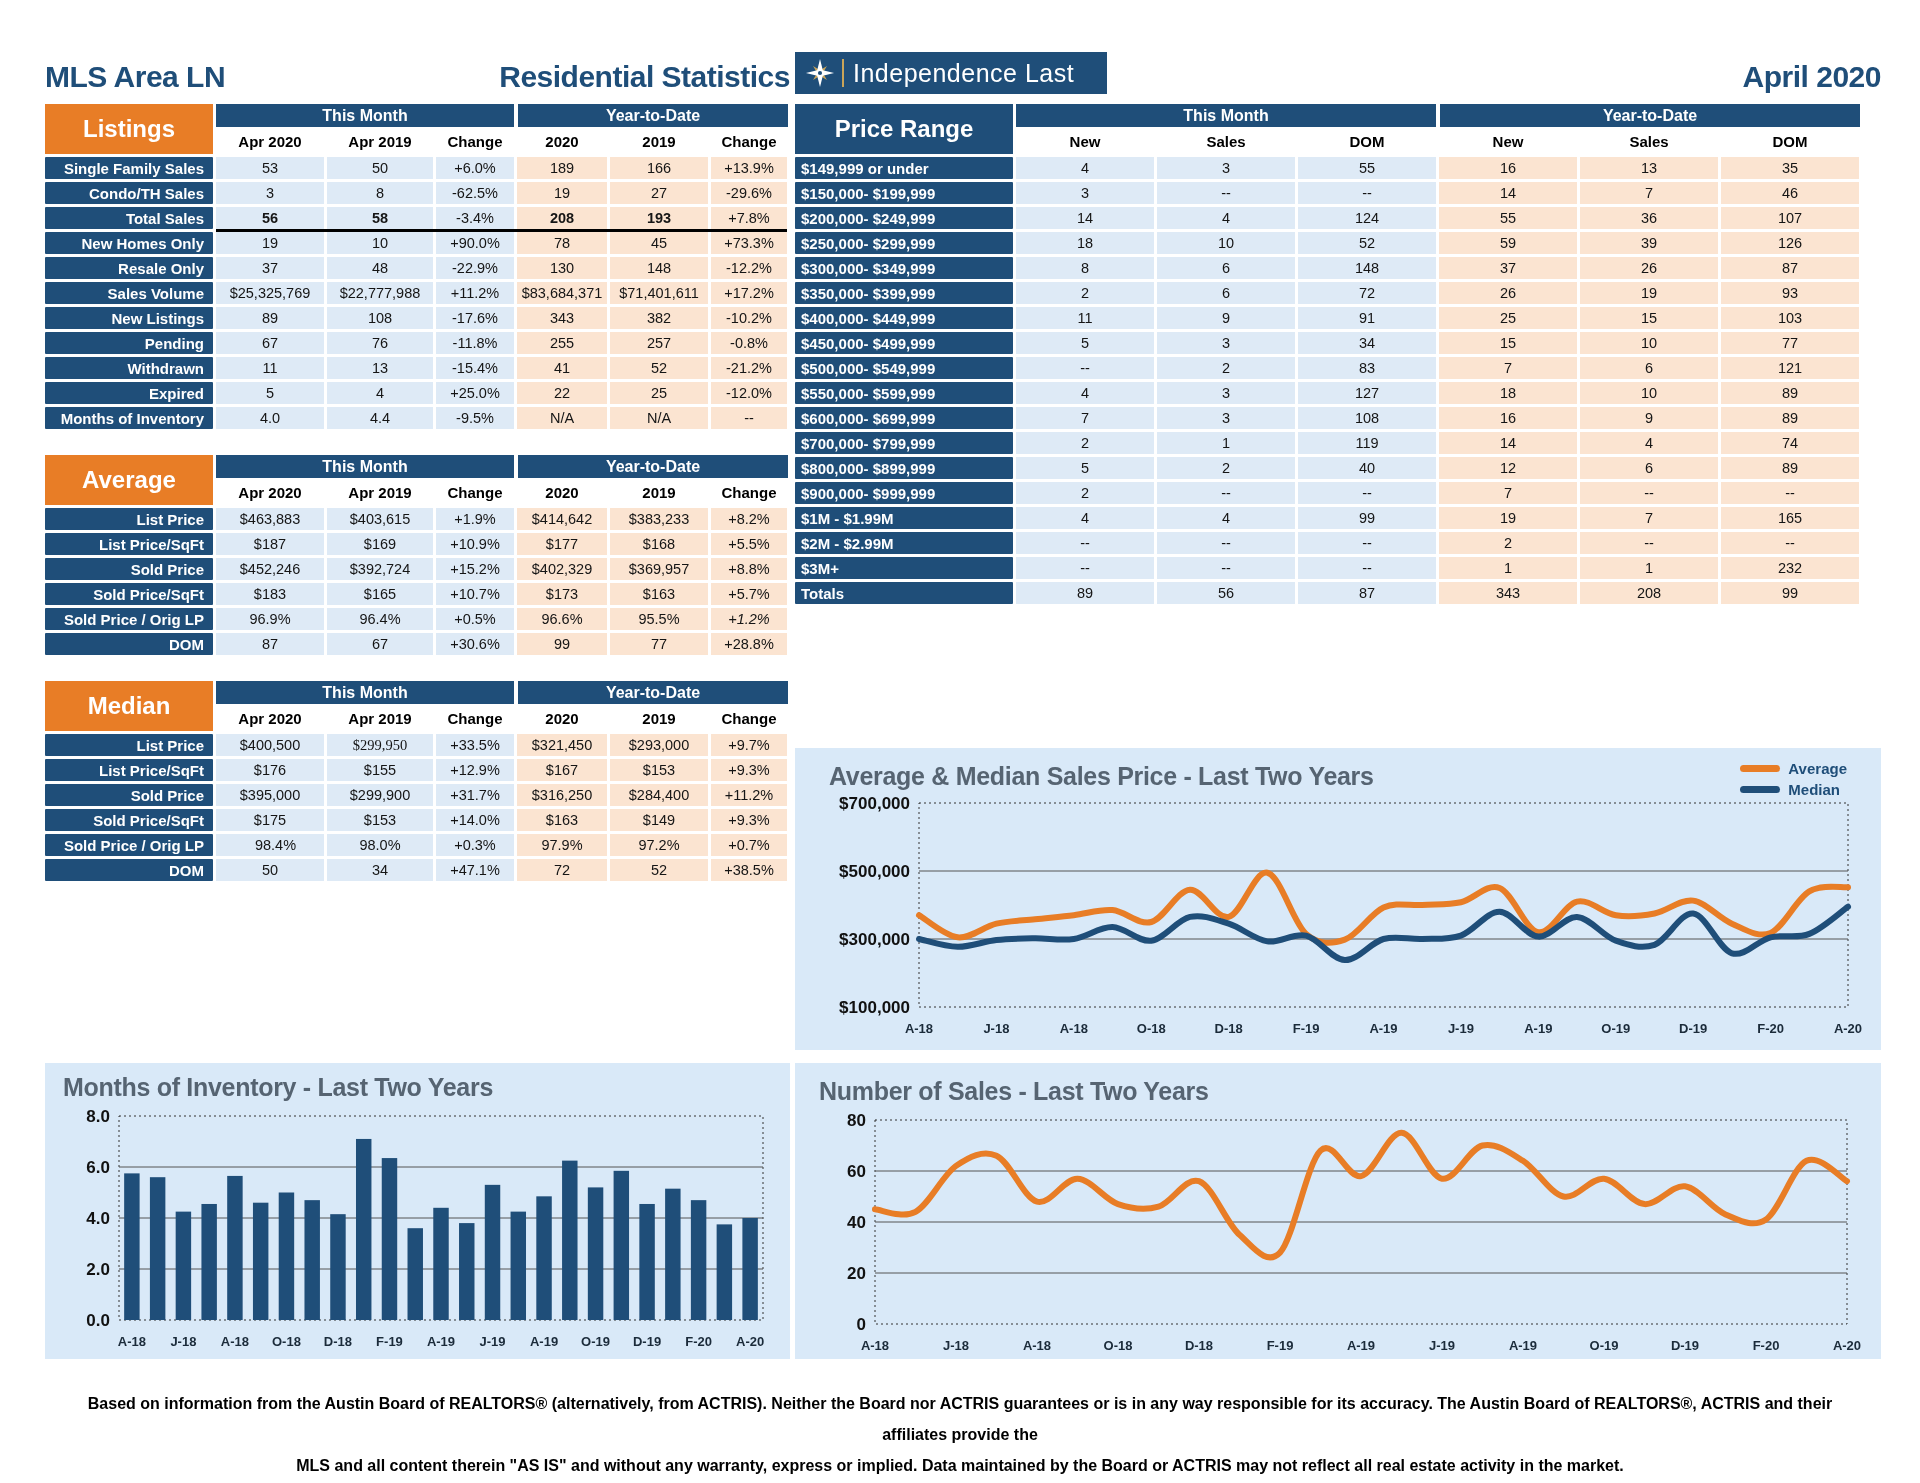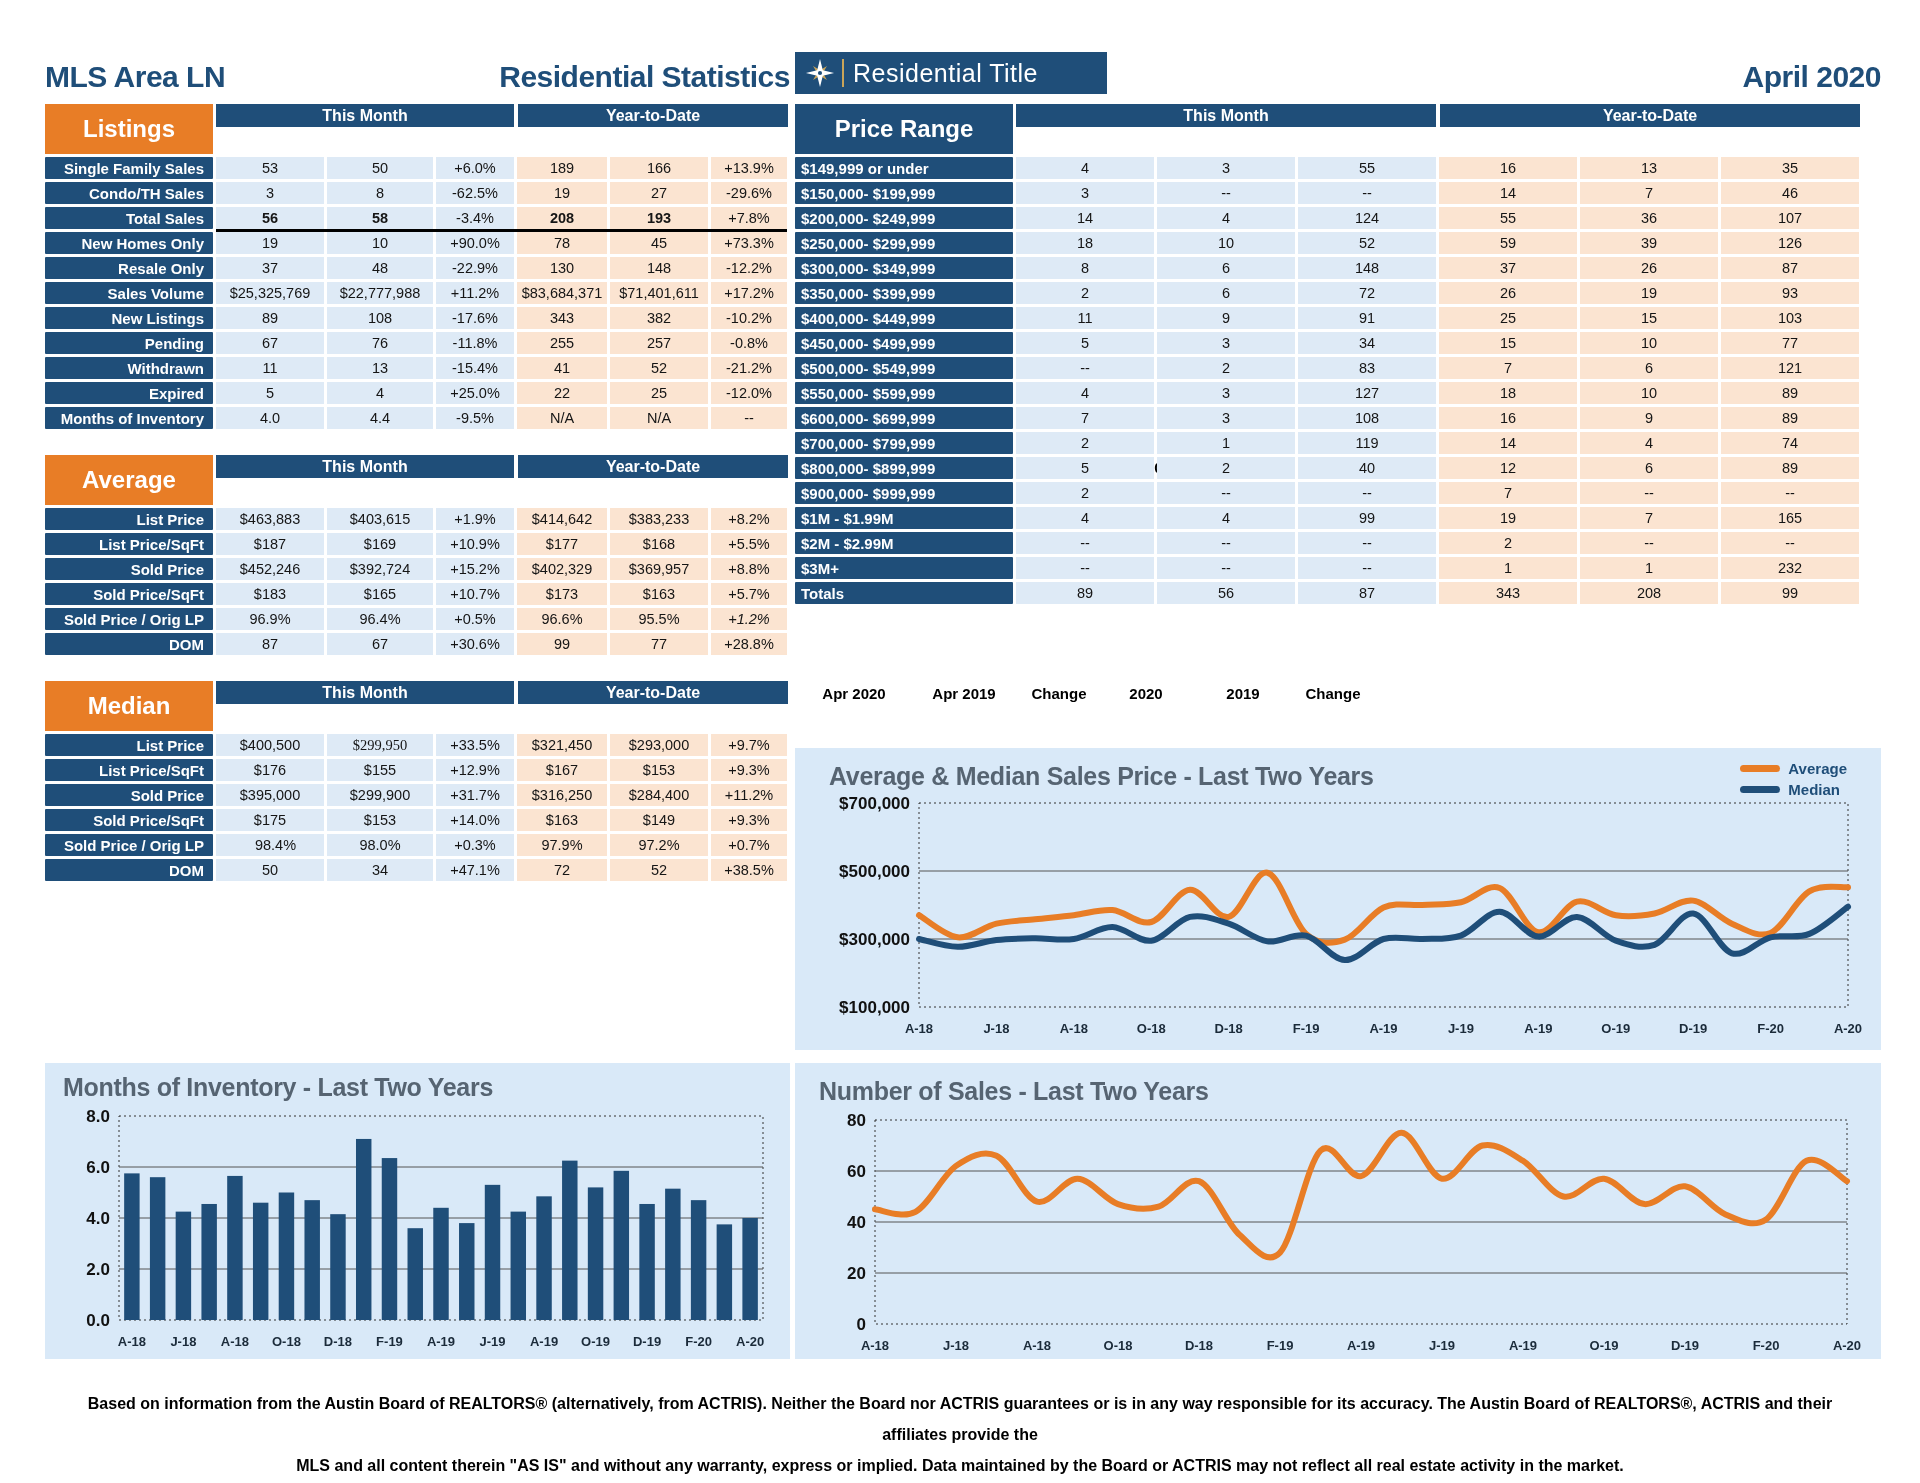--- a/index.html
+++ b/index.html
@@ -17,21 +17,21 @@
   .brand-star{flex:0 0 auto;margin-right:7px;display:flex;align-items:center}
   .brand-sep{width:2px;height:28px;background:#C9A459;margin-right:9px}
   .brand-text{color:#fff;font-size:25px;font-weight:300;letter-spacing:.5px;white-space:nowrap}
 
   
   .stat-table{margin-top:10px}
   .thead{display:flex;gap:3px}
   .sec-box{display:flex;align-items:center;justify-content:center;color:#fff;font-weight:bold;font-size:24px;height:50px;flex:0 0 auto}
   .sec-orange{background:#E87D26}
   .sec-navy{background:#1F4E79}
-  .thead-right{display:flex;flex-direction:row;gap:12px}
+  .thead-right{display:flex;flex-direction:column;gap:2px}
   .group-row{display:flex;gap:4px}
   .group-bar{background:#1F4E79;color:#fff;font-weight:bold;font-size:16px;height:23px;display:flex;align-items:center;justify-content:center;flex:0 0 auto}
   .sub-row{display:flex;gap:3px}
   .sub{font-weight:bold;font-size:15px;color:#000;height:25px;display:flex;align-items:center;justify-content:center;flex:0 0 auto}
   .t-row{display:flex;gap:3px;margin-top:3px;position:relative}
   .row-label{background:#1F4E79;color:#fff;font-weight:bold;font-size:15px;height:22px;display:flex;align-items:center;flex:0 0 auto;border-radius:1px}
   .lab-right{justify-content:flex-end;padding-right:9px}
   .lab-left{justify-content:flex-start;padding-left:6px}
   .cell{height:22px;display:flex;align-items:center;justify-content:center;font-size:14.5px;color:#151515;flex:0 0 auto}
   .cell-tm{background:#DEEAF6}
@@ -335,21 +335,21 @@
   <div class="hdr-row">
     <div class="brand-box">
       <span class="brand-star">
         <svg width="30" height="30" viewBox="0 0 32 32">
           <path d="M16 5.5 L18.1 13.9 L26.5 16 L18.1 18.1 L16 26.5 L13.9 18.1 L5.5 16 L13.9 13.9 Z" fill="#C9A459" transform="rotate(45 16 16)"></path>
           <path d="M16 1 L19 13 L31 16 L19 19 L16 31 L13 19 L1 16 L13 13 Z" fill="#ffffff"></path>
           <circle cx="16" cy="16" r="2.2" fill="#1F4E79"></circle>
         </svg>
       </span>
       <span class="brand-sep"></span>
-      <span class="brand-text">Residential Title</span>
+      <span class="brand-text">Independence Last</span>
     </div>
     <div class="period-label">April 2020</div>
   </div>
   <div class="stat-table" id="price-range-table">
       <div class="thead">
         <div class="sec-box sec-navy" style="width: 218px;">Price Range</div>
         <div class="thead-right">
           <div class="group-row">
             <div class="group-bar" style="width: 420px;">This Month</div>
             <div class="group-bar" style="width: 420px;">Year-to-Date</div>

